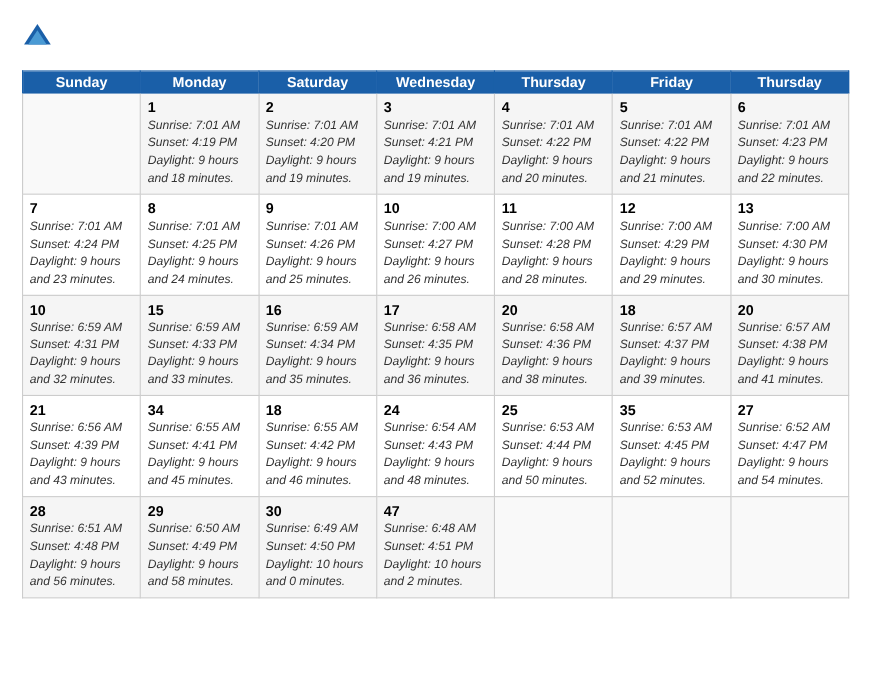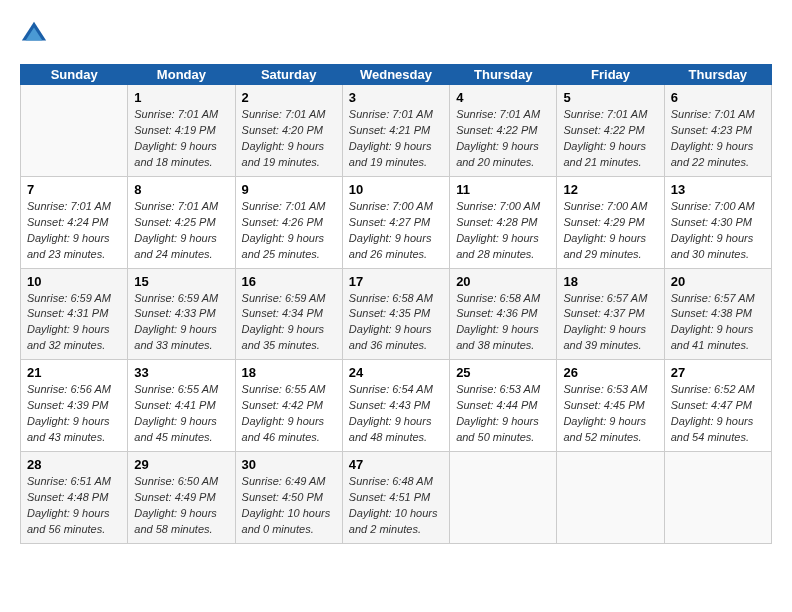--- a/index.html
+++ b/index.html
@@ -210,37 +210,37 @@
           <span class="day-number">20</span>
           <div class="day-content">Sunrise: 6:57 AM<br>Sunset: 4:38 PM<br>Daylight: 9 hours and 41 minutes.</div>
         </td>
       </tr>
       <tr>
         <td>
           <span class="day-number">21</span>
           <div class="day-content">Sunrise: 6:56 AM<br>Sunset: 4:39 PM<br>Daylight: 9 hours and 43 minutes.</div>
         </td>
         <td>
-          <span class="day-number">33</span>
+          <span class="day-number">34</span>
           <div class="day-content">Sunrise: 6:55 AM<br>Sunset: 4:41 PM<br>Daylight: 9 hours and 45 minutes.</div>
         </td>
         <td>
           <span class="day-number">18</span>
           <div class="day-content">Sunrise: 6:55 AM<br>Sunset: 4:42 PM<br>Daylight: 9 hours and 46 minutes.</div>
         </td>
         <td>
           <span class="day-number">24</span>
           <div class="day-content">Sunrise: 6:54 AM<br>Sunset: 4:43 PM<br>Daylight: 9 hours and 48 minutes.</div>
         </td>
         <td>
           <span class="day-number">25</span>
           <div class="day-content">Sunrise: 6:53 AM<br>Sunset: 4:44 PM<br>Daylight: 9 hours and 50 minutes.</div>
         </td>
         <td>
-          <span class="day-number">26</span>
+          <span class="day-number">35</span>
           <div class="day-content">Sunrise: 6:53 AM<br>Sunset: 4:45 PM<br>Daylight: 9 hours and 52 minutes.</div>
         </td>
         <td>
           <span class="day-number">27</span>
           <div class="day-content">Sunrise: 6:52 AM<br>Sunset: 4:47 PM<br>Daylight: 9 hours and 54 minutes.</div>
         </td>
       </tr>
       <tr>
         <td>
           <span class="day-number">28</span>

